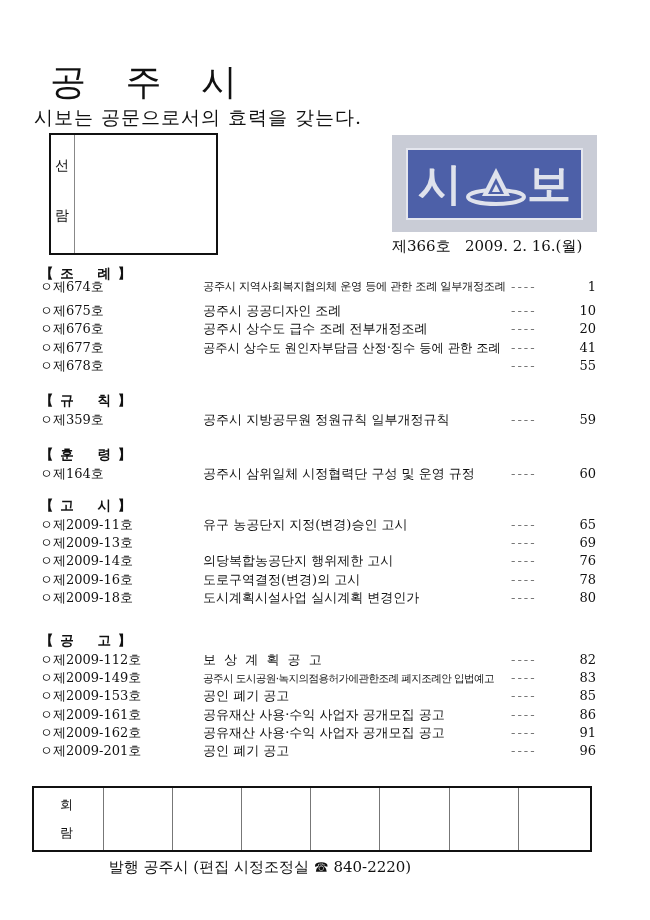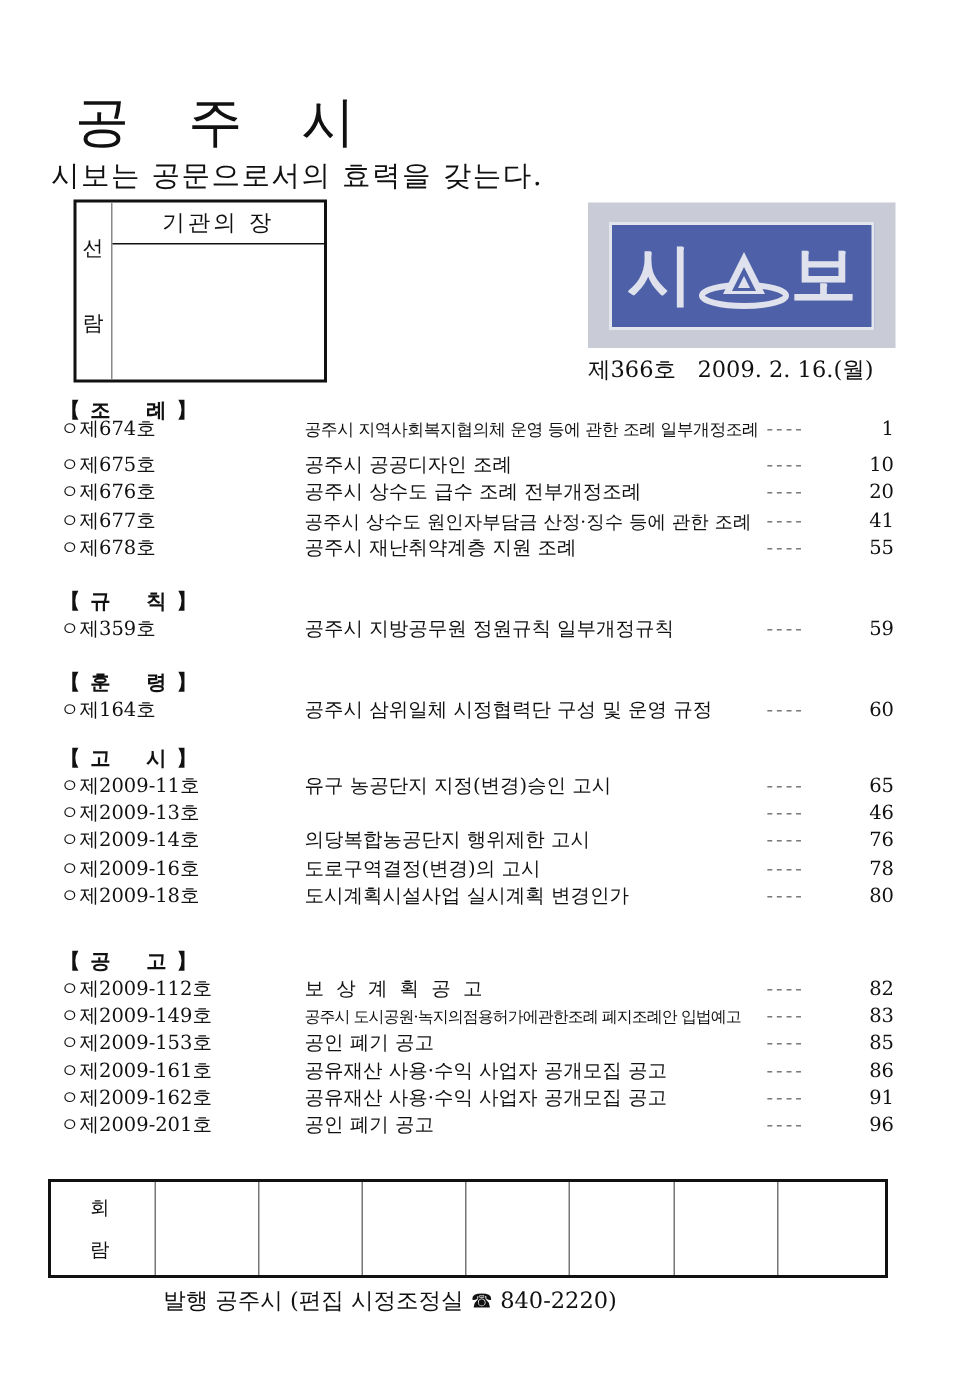--- a/index.html
+++ b/index.html
@@ -34,21 +34,20 @@
 <body>
 
 <div class="abs title">공 주 시</div>
 <div class="abs subtitle">시보는 공문으로서의 효력을 갖는다.</div>
 
 <div class="abs review-box">
   <div class="review-side">
     <span style="top:22px;">선</span>
     <span style="top:72px;">람</span>
   </div>
-  <div class="review-header">기관의 장</div>
 </div>
 
 <div class="abs logo-outer">
   <div class="logo-inner">
     <span class="logo-text" style="left:10px;">시</span>
     <svg style="position:absolute;left:56px;top:14px;" width="64" height="44" viewBox="0 0 64 44">
       <ellipse cx="32" cy="33" rx="28" ry="7" fill="none" stroke="#dfe2ec" stroke-width="4"></ellipse>
       <polygon points="32,4 46,32 18,32" fill="#dfe2ec"></polygon>
       <polygon points="32,14 40,30 24,30" fill="#4d60a8"></polygon>
       <polygon points="32,20 36,28 28,28" fill="#dfe2ec"></polygon>
@@ -79,21 +78,20 @@
   <span class="pg">20</span>
 </div>
 <div class="row" style="top:339px;">
   <span class="num">ㅇ제677호</span>
   <span class="ttl" style="font-size:12.3px;">공주시 상수도 원인자부담금 산정·징수 등에 관한 조례</span>
   <span class="dash">----</span>
   <span class="pg">41</span>
 </div>
 <div class="row" style="top:357px;">
   <span class="num">ㅇ제678호</span>
-  <span class="ttl">공주시 재난취약계층 지원 조례</span>
   <span class="dash">----</span>
   <span class="pg">55</span>
 </div>
 
 <div class="section-head" style="top:392px;">【 규    칙 】</div>
 <div class="row" style="top:411px;">
   <span class="num">ㅇ제359호</span>
   <span class="ttl">공주시 지방공무원 정원규칙 일부개정규칙</span>
   <span class="dash">----</span>
   <span class="pg">59</span>
@@ -110,21 +108,21 @@
 <div class="section-head" style="top:497px;">【 고    시 】</div>
 <div class="row" style="top:516px;">
   <span class="num">ㅇ제2009-11호</span>
   <span class="ttl">유구 농공단지 지정(변경)승인 고시</span>
   <span class="dash">----</span>
   <span class="pg">65</span>
 </div>
 <div class="row" style="top:534px;">
   <span class="num">ㅇ제2009-13호</span>
   <span class="dash">----</span>
-  <span class="pg">46</span>
+  <span class="pg">69</span>
 </div>
 <div class="row" style="top:552px;">
   <span class="num">ㅇ제2009-14호</span>
   <span class="ttl">의당복합농공단지 행위제한 고시</span>
   <span class="dash">----</span>
   <span class="pg">76</span>
 </div>
 <div class="row" style="top:571px;">
   <span class="num">ㅇ제2009-16호</span>
   <span class="ttl">도로구역결정(변경)의 고시</span>

